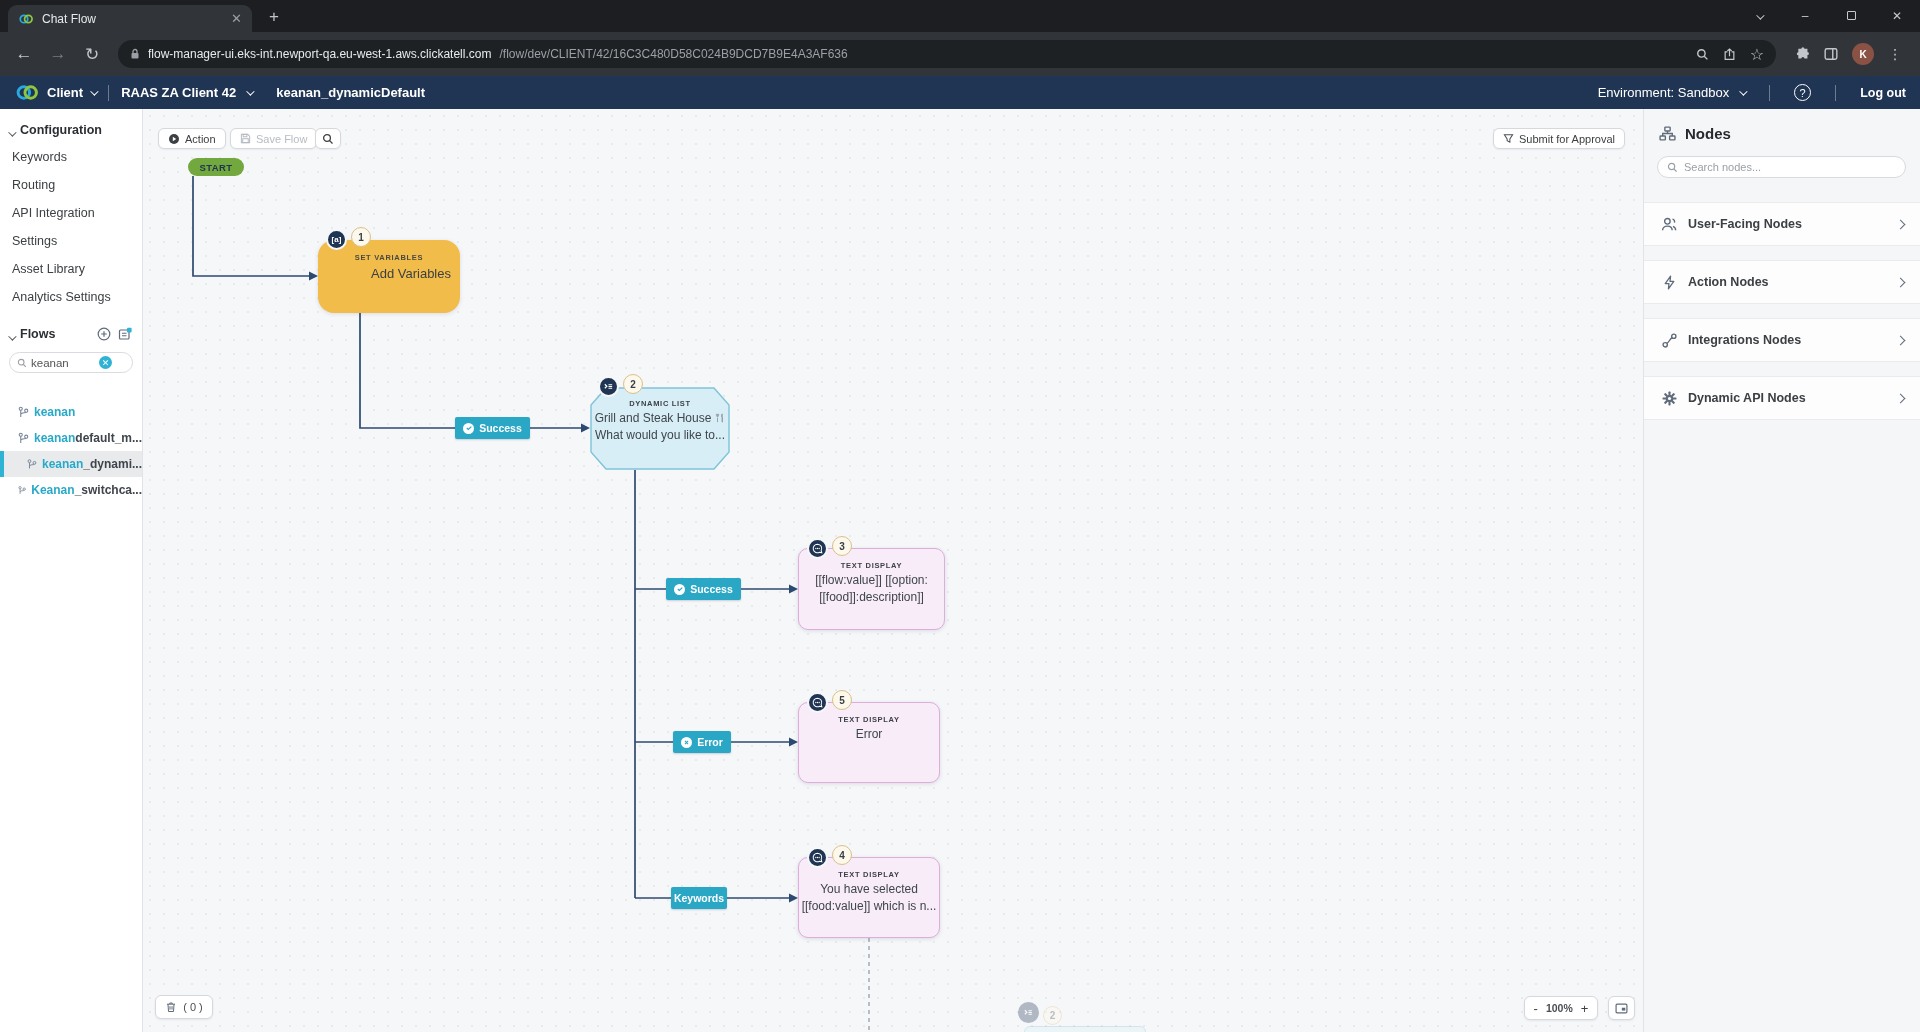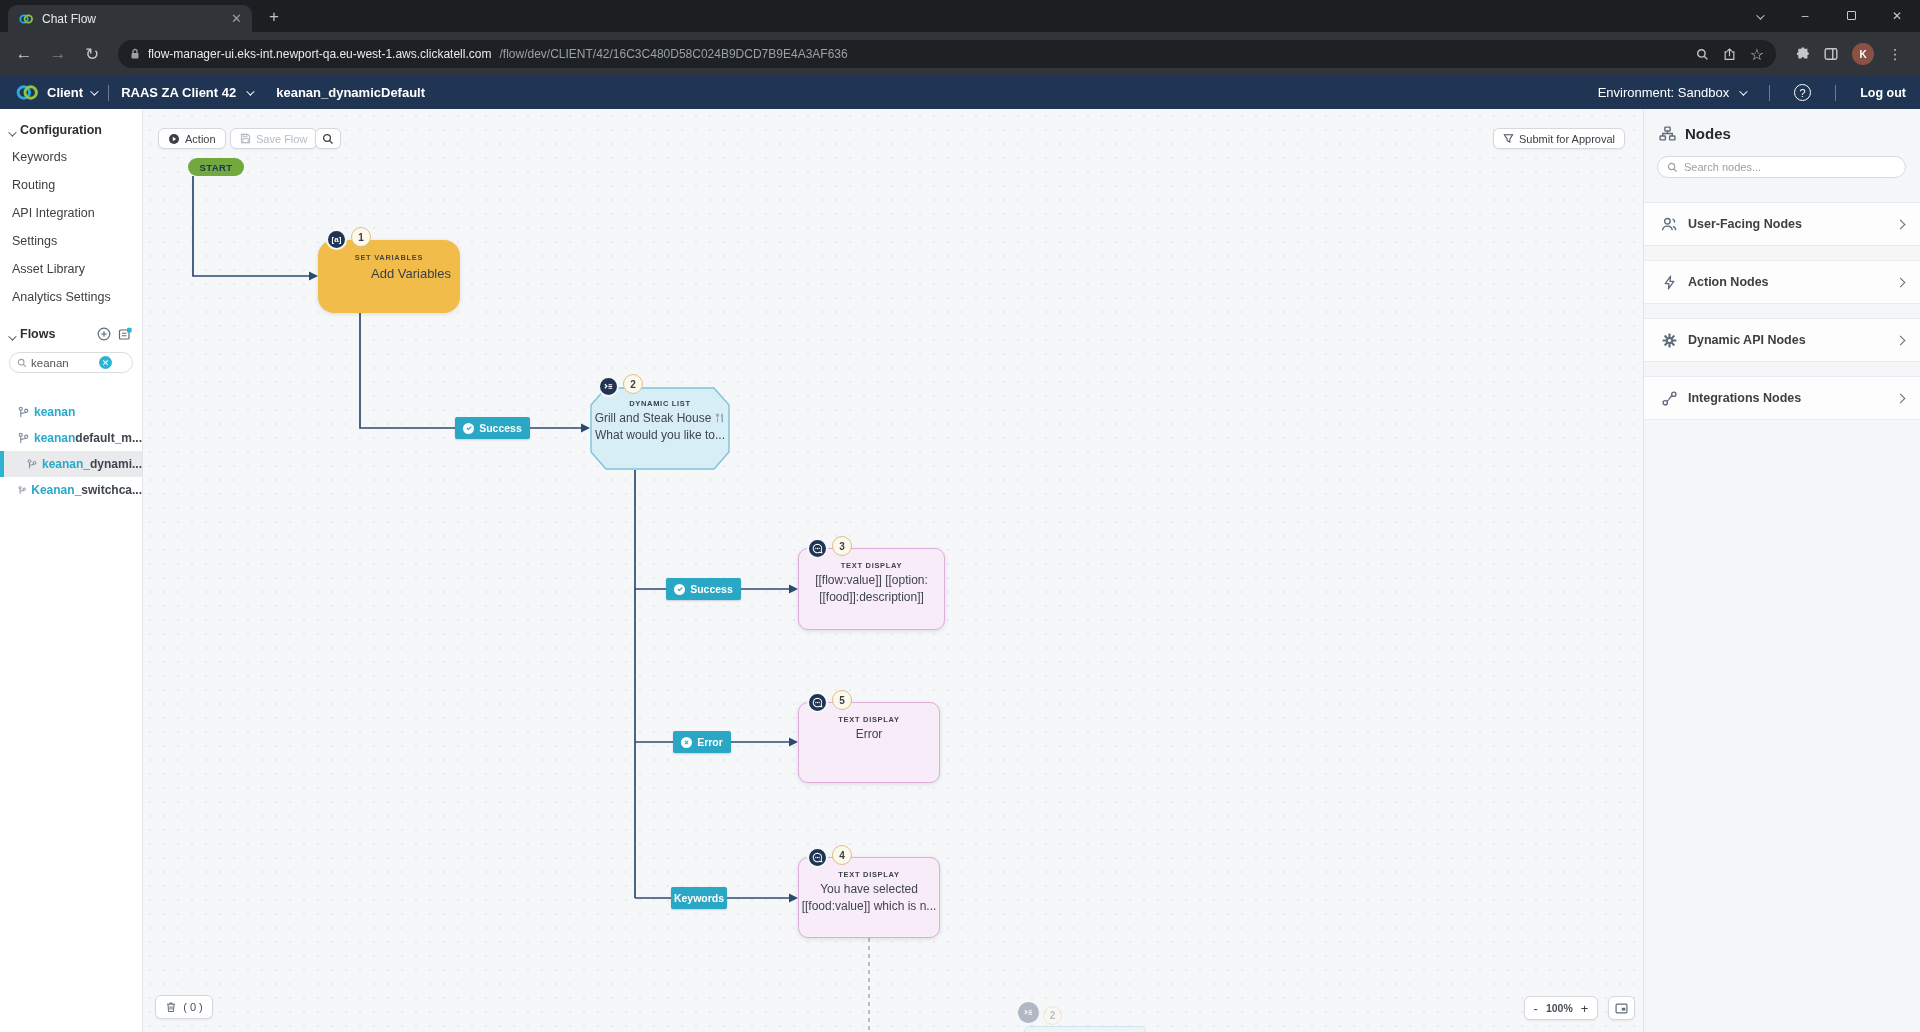--- a/index.html
+++ b/index.html
@@ -528,43 +528,43 @@
           <svg width="13" height="15" viewBox="0 0 12 14">
               <path d="M7 1 L2 8 h3.5 L5 13 L10 6 H6.5 Z" fill="none" stroke="currentColor" stroke-width="1.2" stroke-linejoin="round"></path>
             </svg>
         </span>
         <span class="cat-label">Action Nodes</span>
         <span class="chev chev-r"></span>
       </div>
       <div class="rp-cat">
         <span class="cat-ico">
           <svg width="15" height="15" viewBox="0 0 14 14">
+              <circle cx="3" cy="11" r="2" fill="none" stroke="currentColor" stroke-width="1.3"></circle>
+              <circle cx="11" cy="3" r="2" fill="none" stroke="currentColor" stroke-width="1.3"></circle>
+              <path d="M4.4 9.6 C 7 8.5, 7 5.5, 9.6 4.4" fill="none" stroke="currentColor" stroke-width="1.3"></path>
+            </svg>
+        </span>
+        <span class="cat-label">Integrations Nodes</span>
+        <span class="chev chev-r"></span>
+      </div>
+      <div class="rp-cat">
+        <span class="cat-ico">
+          <svg width="15" height="15" viewBox="0 0 14 14">
               <g fill="currentColor">
                 <rect x="6" y="0.5" width="2" height="3.2" rx="0.6"></rect>
                 <rect x="6" y="10.3" width="2" height="3.2" rx="0.6"></rect>
                 <rect x="0.5" y="6" width="3.2" height="2" rx="0.6"></rect>
                 <rect x="10.3" y="6" width="3.2" height="2" rx="0.6"></rect>
                 <rect x="6" y="0.5" width="2" height="3.2" rx="0.6" transform="rotate(45 7 7)"></rect>
                 <rect x="6" y="10.3" width="2" height="3.2" rx="0.6" transform="rotate(45 7 7)"></rect>
                 <rect x="0.5" y="6" width="3.2" height="2" rx="0.6" transform="rotate(45 7 7)"></rect>
                 <rect x="10.3" y="6" width="3.2" height="2" rx="0.6" transform="rotate(45 7 7)"></rect>
                 <circle cx="7" cy="7" r="3.6"></circle>
               </g>
               <circle cx="7" cy="7" r="1.5" fill="#fdfdfe"></circle>
             </svg>
         </span>
         <span class="cat-label">Dynamic API Nodes</span>
         <span class="chev chev-r"></span>
       </div>
-      <div class="rp-cat">
-        <span class="cat-ico">
-          <svg width="15" height="15" viewBox="0 0 14 14">
-              <circle cx="3" cy="11" r="2" fill="none" stroke="currentColor" stroke-width="1.3"></circle>
-              <circle cx="11" cy="3" r="2" fill="none" stroke="currentColor" stroke-width="1.3"></circle>
-              <path d="M4.4 9.6 C 7 8.5, 7 5.5, 9.6 4.4" fill="none" stroke="currentColor" stroke-width="1.3"></path>
-            </svg>
-        </span>
-        <span class="cat-label">Integrations Nodes</span>
-        <span class="chev chev-r"></span>
-      </div>
     </div>
   </div>
 </div>
 
 </body></html>

